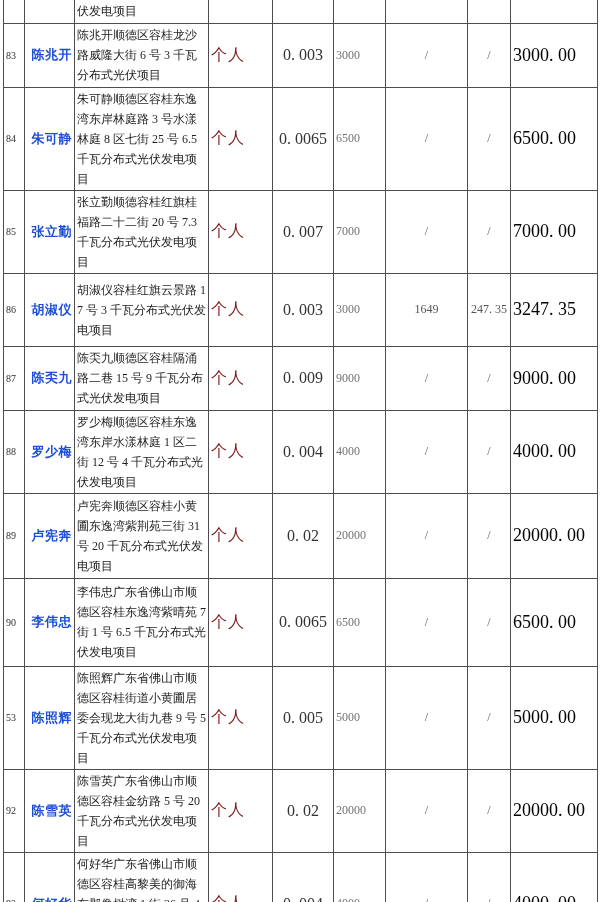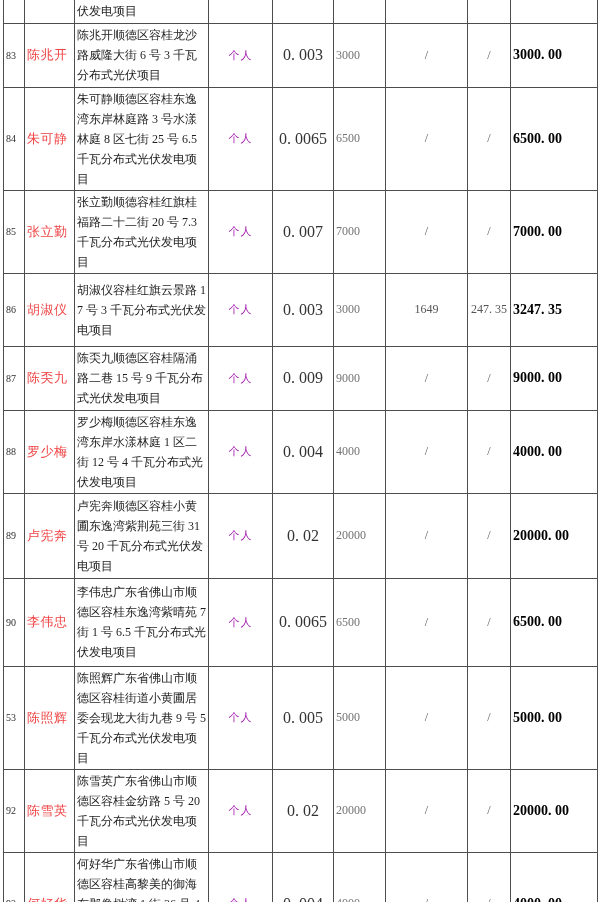--- a/index.html
+++ b/index.html
@@ -19,29 +19,29 @@
   tr:nth-child(5){height:73px}
   tr:nth-child(6){height:64px}
   tr:nth-child(7){height:83px}
   tr:nth-child(8){height:85px}
   tr:nth-child(9){height:88px}
   tr:nth-child(10){height:81px}
   tr:nth-child(11){height:65px}
   tr:nth-child(12){height:81px}
   tr:nth-child(13){height:27px}
   .c-num{font-size:10px;color:#2e2e2e;text-align:left;padding-left:2px;}
-  .c-name{font-weight:normal;font-size:13px;color:#ef4444;text-align:left;padding-left:3px;
+  .c-name{font-weight:bold;font-size:13px;color:#1d4ed8;text-align:right;padding-left:3px;
           letter-spacing:0.5px;}
   .c-proj{font-size:12px;line-height:20px;color:#1f1f1f;text-align:left;
           word-break:break-all;padding:2px 2px 2px 3px;}
-  .c-type{font-size:11px;color:#a21caf;text-align:center;letter-spacing:1px;}
+  .c-type{font-size:16px;color:#7f1d1d;text-align:left;letter-spacing:1px;}
   .c-rate{font-size:16px;color:#333;text-align:center;padding-left:3px;}
   .c-cap{font-size:12px;color:#737373;text-align:left;padding-left:3px;}
   .c-slash{font-size:12px;color:#555;text-align:center;}
-  .c-amt{font-weight:bold;font-size:14px;color:#000;text-align:left;padding-left:3px;}
+  .c-amt{font-weight:normal;font-size:18px;color:#000;text-align:left;padding-left:3px;}
 </style>
 </head>
 <body>
 
 <div class="page">
   <table class="subsidy">
     <colgroup>
       <col style="width:21px">
         <col style="width:50px">
         <col style="width:134px">

